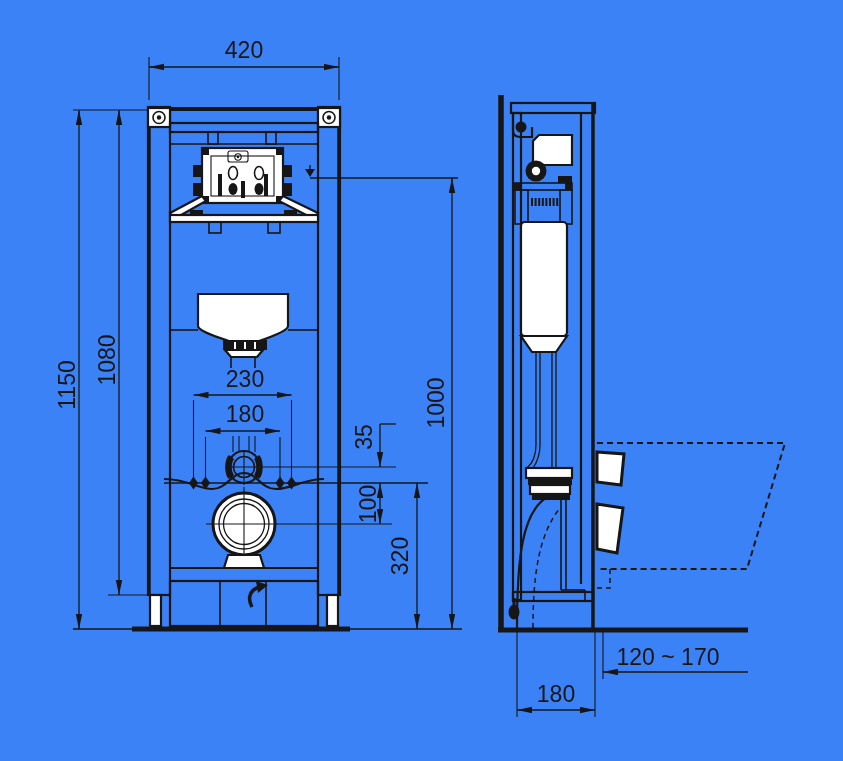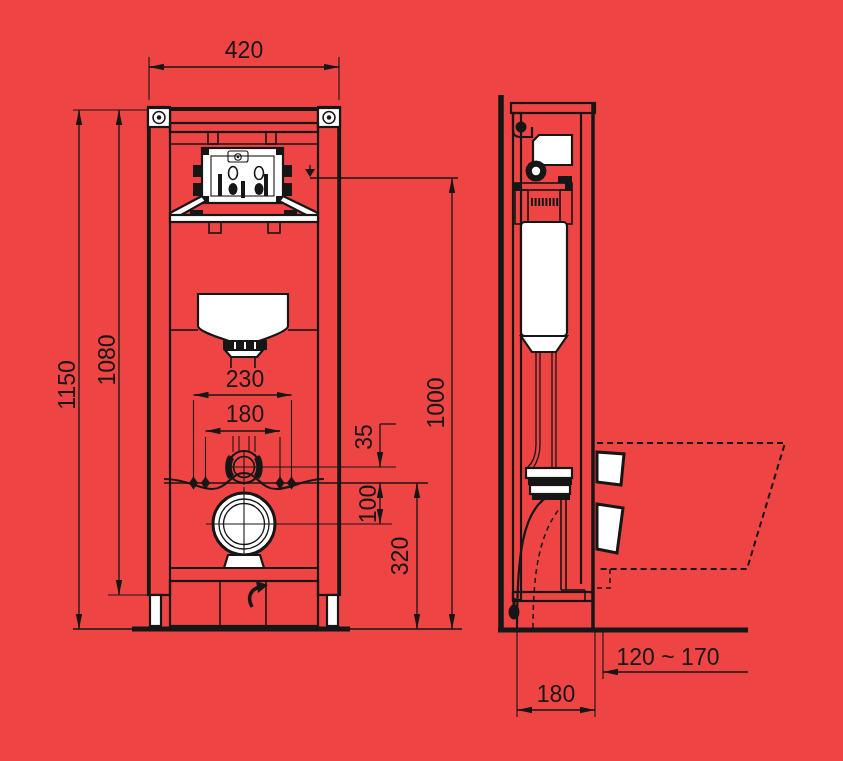--- a/index.html
+++ b/index.html
@@ -1,19 +1,19 @@
 <!DOCTYPE html>
 <html><head>
 <meta charset="utf-8">
 <style>
   html,body{margin:0;padding:0;background:#ffffff;}
   .canvas{
     position:relative;
     width:843px;height:761px;
-    background:#ef4444;
+    background:#3b82f6;
     font-family:"Liberation Sans", sans-serif;
     overflow:hidden;
   }
   svg{display:block;}
   .dim-text{
     font-family:"Liberation Sans", sans-serif;
     font-size:23px;
     fill:#161616;
     text-anchor:middle;
   }

